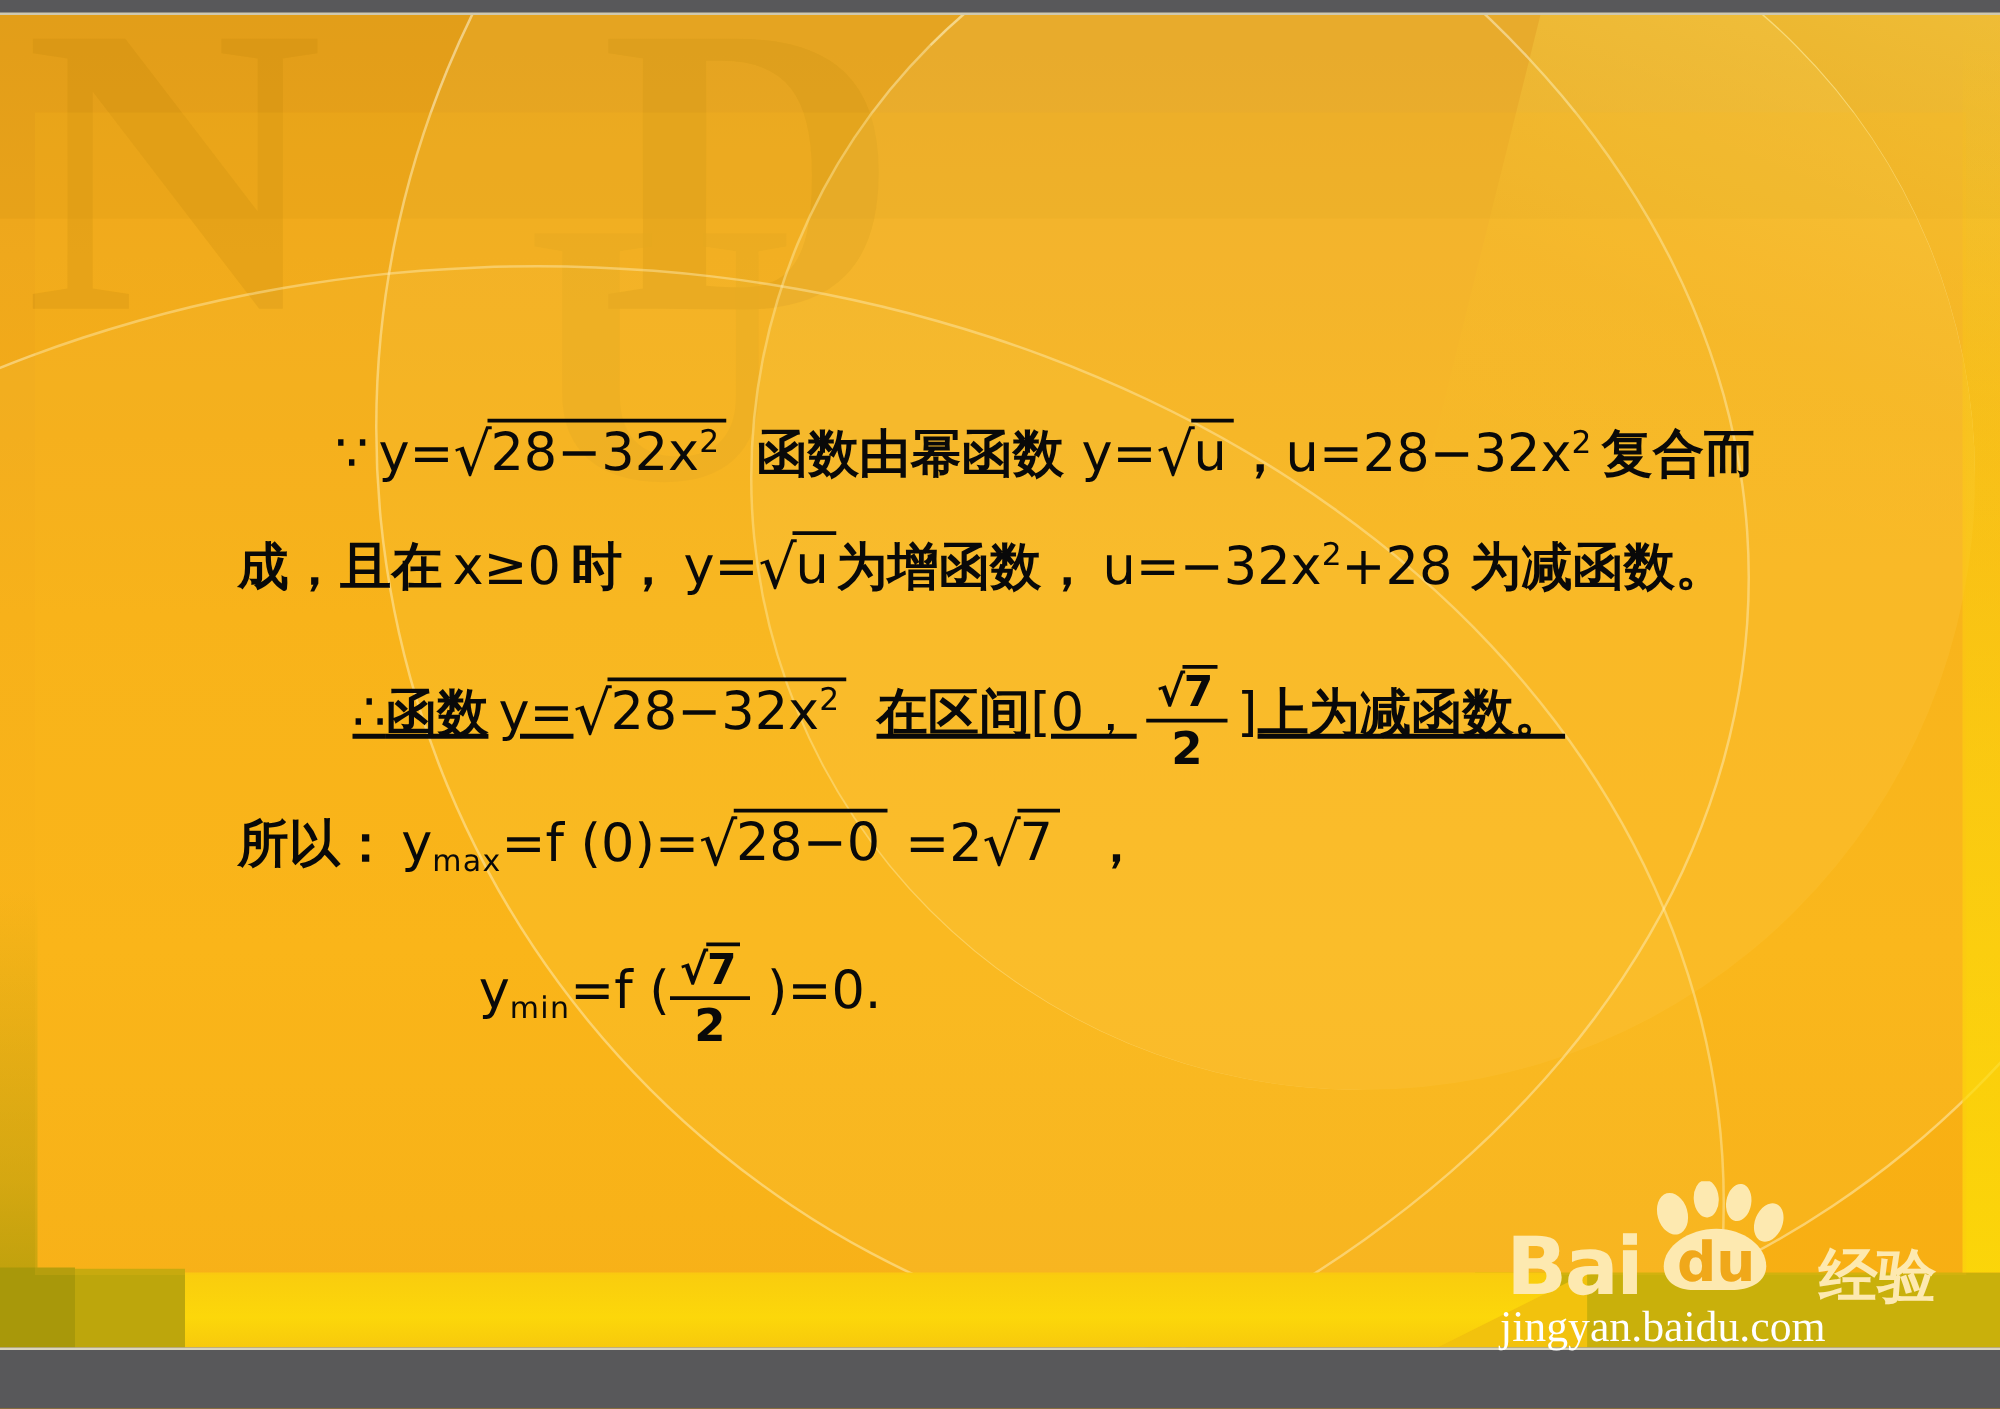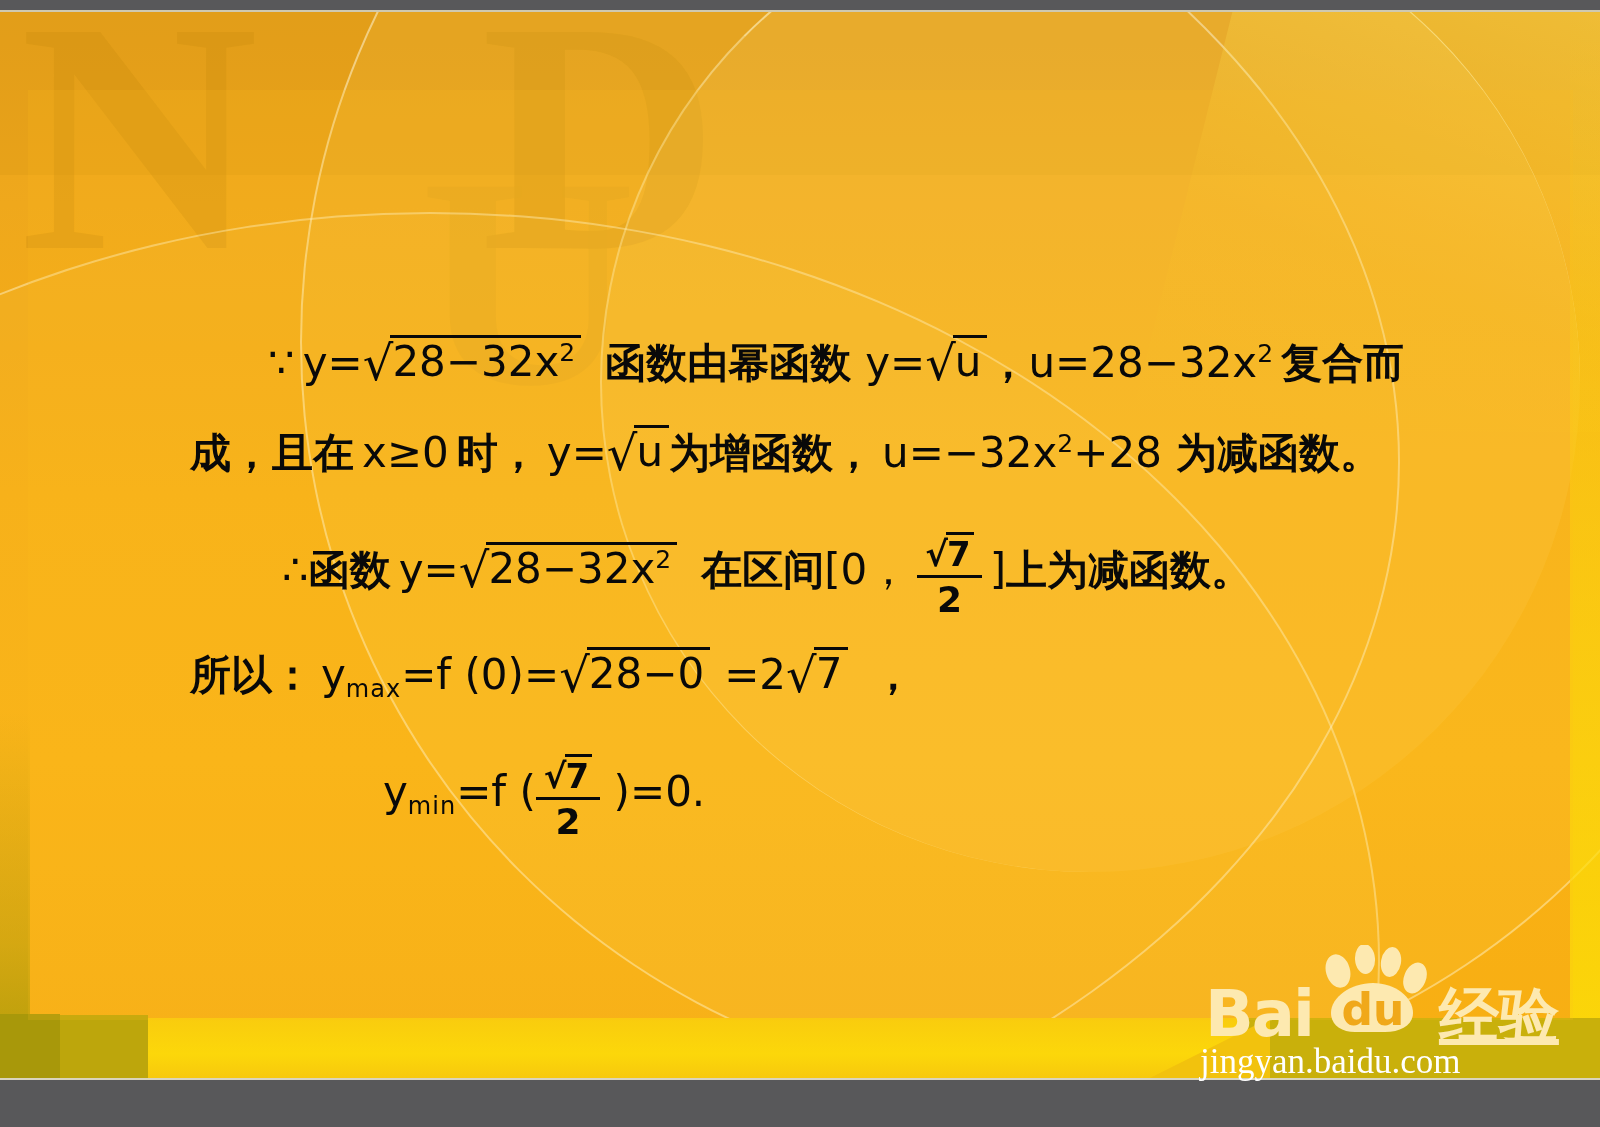--- a/index.html
+++ b/index.html
@@ -308,27 +308,26 @@
     line-height: 0.95;
   }
   .baidu-paw {
     position: relative;
     width: 108px;
     height: 88px;
     margin: 0 2px 12px 6px;
   }
   .baidu-cn {
     font-family: "DejaVu Sans", "Liberation Sans", sans-serif;
-    font-size: 60px;
+    font-size: 47px;
     font-weight: bold;
     color: #fde9b0;
     line-height: 1;
-    margin-left: 6px;
+    margin-left: 22px;
     letter-spacing: 0px;
-    text-decoration: underline;
   }
   .baidu-url {
     position: absolute;
     left: 1200px; top: 1042px;
     z-index: 45;
     font-family: Liberation Serif, serif;
     font-size: 35px;
     color: #ffffff;
     letter-spacing: 0px;
     white-space: nowrap;
@@ -364,21 +363,21 @@
   <div class="body-block">
 
     <div class="mline" style="left:268px; top:336px;">
       <span class="mth">∵</span><span class="sp-s"></span><span class="mth">y=</span><span class="rad"><span class="sign">√</span><span class="rand"><span class="mth">28−32x</span><sup class="p2 mth">2</sup></span></span><span class="sp-l"></span><span class="cn">函数由幂函数</span><span class="sp"></span><span class="mth">y=</span><span class="rad"><span class="sign">√</span><span class="rand"><span class="mth">u</span></span></span><span class="cn">，</span><span class="mth">u=28−32x</span><sup class="p2 mth">2</sup><span class="sp-s"></span><span class="cn">复合而</span>
     </div>
 
     <div class="mline" style="left:190px; top:426px;">
       <span class="cn">成，且在</span><span class="sp-s"></span><span class="mth">x≥0</span><span class="sp-s"></span><span class="cn">时，</span><span class="sp-s"></span><span class="mth">y=</span><span class="rad"><span class="sign">√</span><span class="rand"><span class="mth">u</span></span></span><span class="cn">为增函数，</span><span class="sp-s"></span><span class="mth">u=−32x</span><sup class="p2 mth">2</sup><span class="mth">+28</span><span class="sp"></span><span class="cn">为减函数。</span>
     </div>
 
-    <div class="mline" style="left:282px; top:530px;">
+    <div class="mline" style="left:282px; top:530px;text-decoration:underline;">
       <span class="mth">∴</span><span class="cn">函数</span><span class="sp-s"></span><span class="mth">y=</span><span class="rad"><span class="sign">√</span><span class="rand"><span class="mth">28−32x</span><sup class="p2 mth">2</sup></span></span><span class="sp-l"></span><span class="cn">在区间</span><span class="mth">[0，</span><span class="sp-s"></span><span class="frac"><span class="num"><span class="sqrt-small">√</span><span class="sqrt-small"><span class="s7">7</span></span></span><span class="den">2</span></span><span class="sp-s"></span><span class="mth">]</span><span class="cn">上为减函数。</span>
     </div>
 
     <div class="mline" style="left:190px; top:648px;">
       <span class="cn">所以：</span><span class="sp-s"></span><span class="mth">y</span><sub class="sb mth">max</sub><span class="mth">=f (0)=</span><span class="rad"><span class="sign">√</span><span class="rand"><span class="mth">28−0</span></span></span><span class="sp"></span><span class="mth">=2</span><span class="rad"><span class="sign">√</span><span class="rand"><span class="mth">7</span></span></span><span class="sp-l"></span><span class="cn">，</span>
     </div>
 
     <div class="mline" style="left:337px; top:752px;margin-left:46px;">
       <span class="mth">y</span><sub class="sb mth">min</sub><span class="mth">=f (</span><span class="frac"><span class="num"><span class="sqrt-small">√</span><span class="sqrt-small"><span class="s7">7</span></span></span><span class="den">2</span></span><span class="mth"> )=0.</span>
     </div>

